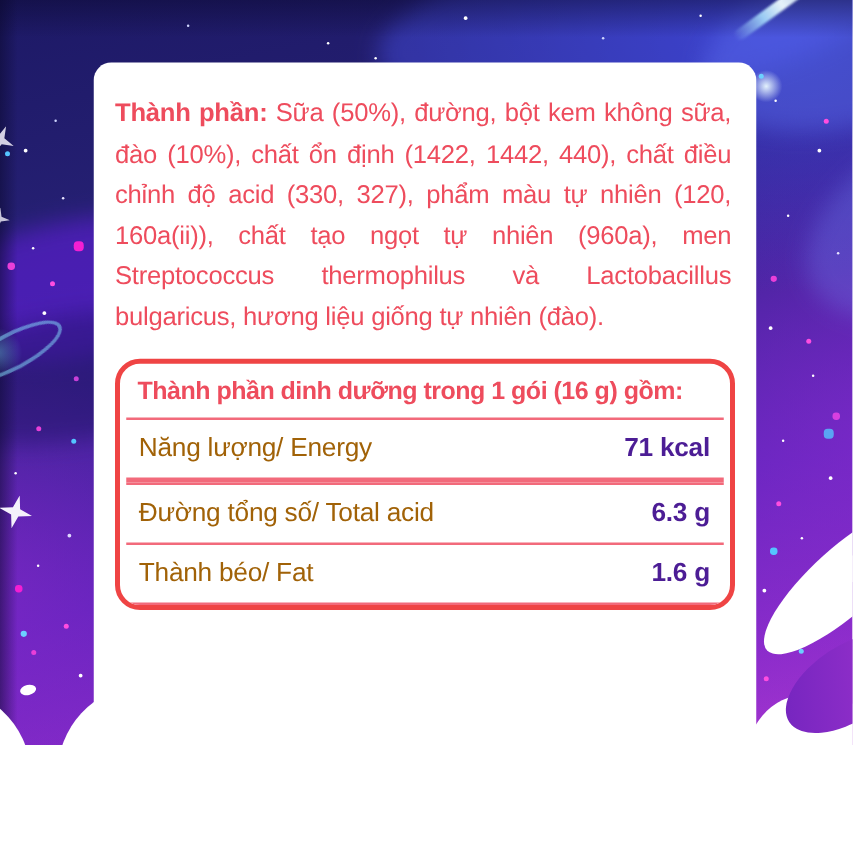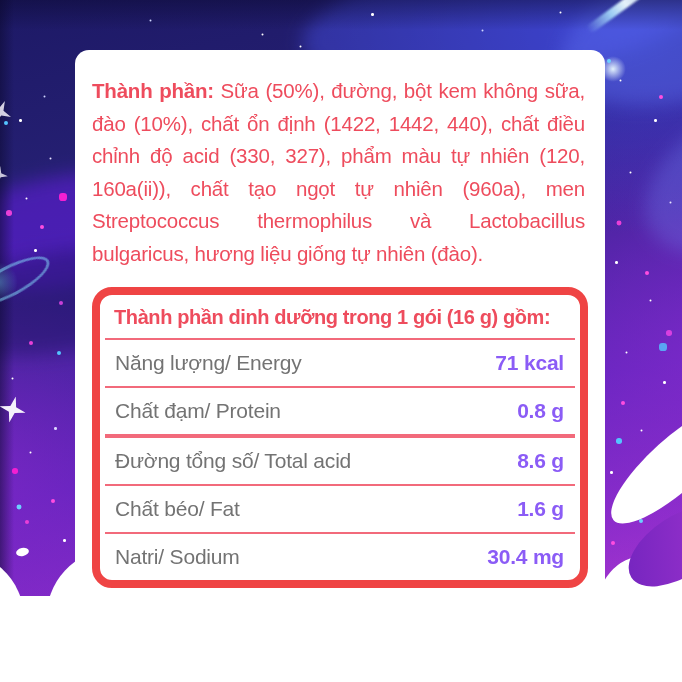--- a/index.html
+++ b/index.html
@@ -106,28 +106,28 @@
 
   
   .card { position:absolute; left:75px; top:50px; width:530px; height:632px;
     background:#fff; border-radius:14px 14px 0 0; }
 
   .ingredients { margin:25px 20px 0 17px; text-align:justify;
     font-size:20.5px; line-height:32.5px; letter-spacing:-.2px; color:#ee4c5d; }
   .ingredients b { font-weight:700; }
 
   .nt { position:absolute; left:17px; top:237px; width:496px;
-    border:8px solid #ef4444; border-radius:20px; overflow:hidden; background:#fff; }
+    border:4px solid #ef4444; border-radius:20px; overflow:hidden; background:#fff; }
   .nt-title { padding:11px 14px 9px; font-weight:700; font-size:20px;
     letter-spacing:-.4px; color:#ee4c5d; }
   .nt-div { height:2px; background:#f26a7b; margin:0 5px; }
   .nt-row { display:flex; justify-content:space-between; align-items:center;
     padding:10px 16px 10px 15px; height:46px; font-size:21px; letter-spacing:-.2px; }
-  .nt-label { color:#737373; }
-  .nt-value { color:#8b5cf6; font-weight:700; }
+  .nt-label { color:#a16207; }
+  .nt-value { color:#4c1d95; font-weight:700; }
 </style>
 </head>
 <body>
 
 <div class="scene">
 
   <div class="bg-galaxy"></div>
   <div class="band band-left-bright"></div>
   <div class="band band-left-dark"></div>
   <div class="band band-top-swirl"></div>
@@ -163,39 +163,31 @@
     <div class="nt">
       <div class="nt-title">Thành phần dinh dưỡng trong 1 gói (16 g) gồm:</div>
       <div class="nt-div"></div>
 
       <div class="nt-row">
         <span class="nt-label">Năng lượng/ Energy</span>
         <span class="nt-value">71 kcal</span>
       </div>
       <div class="nt-div"></div>
 
-      <div class="nt-row">
-        <span class="nt-label">Chất đạm/ Protein</span>
-        <span class="nt-value">0.8 g</span>
-      </div>
       <div class="nt-div"></div>
 
       <div class="nt-div"></div>
 
       <div class="nt-row">
         <span class="nt-label">Đường tổng số/ Total acid</span>
-        <span class="nt-value">8.6 g</span>
+        <span class="nt-value">6.3 g</span>
       </div>
       <div class="nt-div"></div>
 
       <div class="nt-row">
-        <span class="nt-label">Chất béo/ Fat</span>
+        <span class="nt-label">Thành béo/ Fat</span>
         <span class="nt-value">1.6 g</span>
       </div>
       <div class="nt-div"></div>
 
-      <div class="nt-row">
-        <span class="nt-label">Natri/ Sodium</span>
-        <span class="nt-value">30.4 mg</span>
-      </div>
     </div>
   </div>
 </div>
 
 </body></html>

